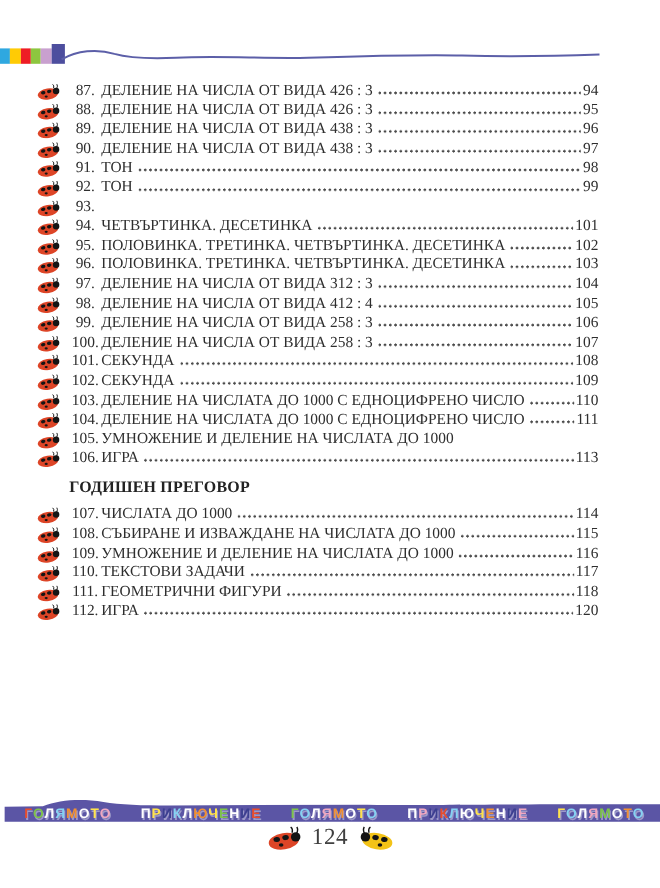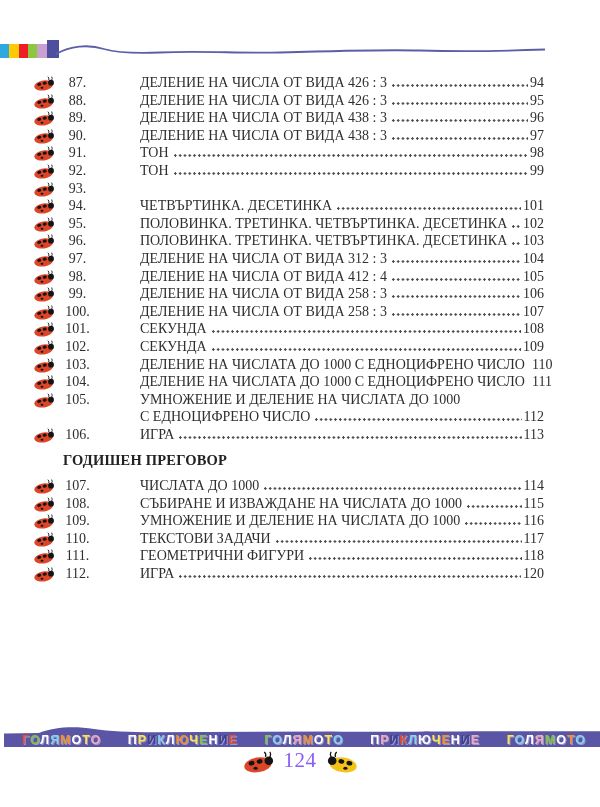--- a/index.html
+++ b/index.html
@@ -17,21 +17,21 @@
   .toc{
     position:absolute;left:33px;top:74px;width:511px;
     font-size:14px;color:#2e2e2e;line-height:17.6px;
   }
   .row{display:flex;align-items:flex-start;}
   .bugcol{width:30px;flex:0 0 30px;position:relative;}
   .bugcol svg{width:24px;height:15px;display:block;margin-top:2px;}
   .numcol{width:29px;flex:0 0 29px;text-align:center;}
   .bodycol{flex:1 1 auto;min-width:0;}
   .line{display:flex;align-items:baseline;}
-  .title{white-space:nowrap;margin-left:48px;}
+  .title{white-space:nowrap;}
   .leader{
     flex:1 1 auto;height:3px;margin:0 2px 0 5px;
     background-image:radial-gradient(circle at 1.3px 1.5px,#4a4a4a 1.05px,transparent 1.35px);
     background-size:4.8px 3px;background-repeat:repeat-x;background-position:0 0;
   }
   .pagenum{white-space:nowrap;}
   .sec-header{
     font-weight:bold;font-size:14.5px;color:#222;
     margin:9px 0 7px 30px;letter-spacing:.2px;
   }
@@ -46,21 +46,21 @@
     letter-spacing:1px;white-space:nowrap;
     text-shadow:1px 1px 0 rgba(255,255,255,0.4);
   }
   .banner-word{display:inline-block;}
   
   .footer{
     position:absolute;left:0;top:749px;width:600px;
     display:flex;justify-content:center;align-items:center;gap:7px;
   }
   .footer .bug-big svg{width:34px;height:24px;display:block;}
-  .footer .pgnum{font-size:21px;color:#8b5cf6;letter-spacing:.5px;position:relative;top:-1px;}
+  .footer .pgnum{font-size:21px;color:#404040;letter-spacing:.5px;position:relative;top:-1px;}
 </style>
 </head>
 <body>
 
 <div class="top-deco">
   <div id="squares">
       <div class="sq" style="left: 0px; top: 44px; width: 9.35px; height: 14px; background: rgb(47, 168, 224);"></div>
       <div class="sq" style="left: 9.35px; top: 44px; width: 9.35px; height: 14px; background: rgb(255, 203, 5);"></div>
       <div class="sq" style="left: 18.7px; top: 44px; width: 9.35px; height: 14px; background: rgb(238, 28, 37);"></div>
       <div class="sq" style="left: 28.05px; top: 44px; width: 9.35px; height: 14px; background: rgb(141, 198, 63);"></div>
@@ -492,25 +492,20 @@
       <ellipse cx="16.6" cy="10.4" rx="3" ry="2.3" fill="#141414" transform="rotate(-9 16.6 10.4)"></ellipse>
       <ellipse cx="12.6" cy="17.2" rx="2.1" ry="1.5" fill="#141414"></ellipse>
     </g>
         </svg>
       </span>
       <span class="numcol">105.</span>
       <span class="bodycol">
         <span class="line">
           <span class="title">УМНОЖЕНИЕ И ДЕЛЕНИЕ НА ЧИСЛАТА ДО 1000</span>
         </span>
-        <span class="line">
-          <span class="title">С ЕДНОЦИФРЕНО ЧИСЛО</span>
-          <span class="leader"></span>
-          <span class="pagenum">112</span>
-        </span>
       </span>
     </div>
     <div class="row">
       <span class="bugcol">
         <svg viewBox="0 0 34 22" xmlns="http://www.w3.org/2000/svg">
     <g>
       <path d="M26.5,7 Q28.5,3 26.8,0.8" stroke="#141414" fill="none" stroke-width="1.3"></path>
       <path d="M22.5,6 Q23.5,2.5 21.2,1" stroke="#141414" fill="none" stroke-width="1.3"></path>
       <ellipse cx="15" cy="13.8" rx="13.8" ry="7.4" fill="#dd4527" transform="rotate(-9 15 13.8)"></ellipse>
       <circle cx="25.8" cy="9.8" r="4.3" fill="#141414"></circle>

